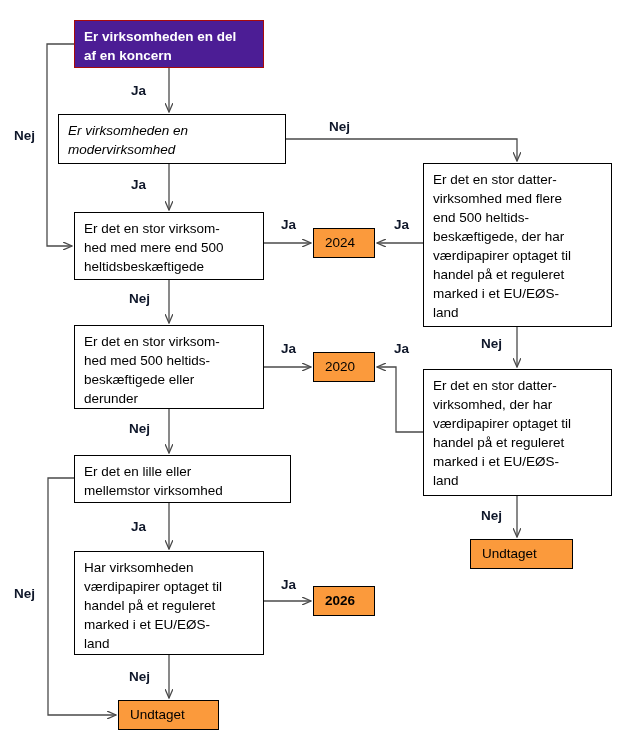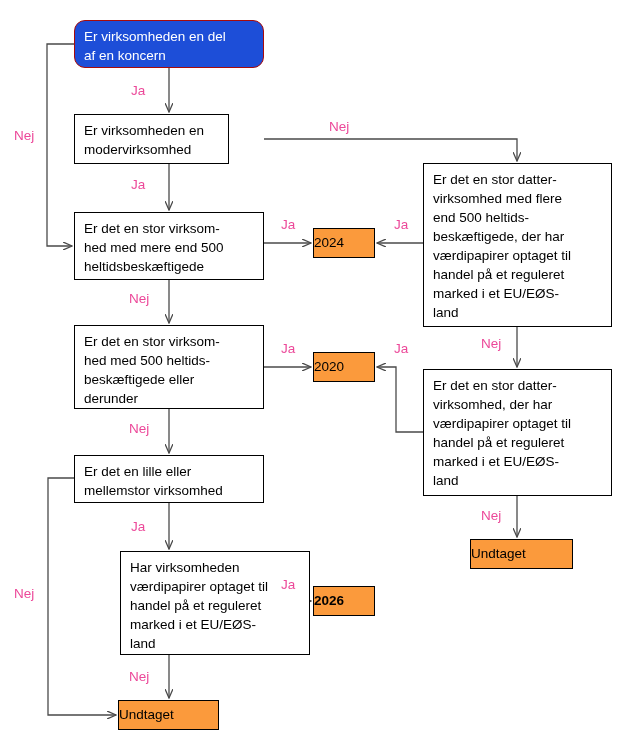--- a/index.html
+++ b/index.html
@@ -30,47 +30,47 @@
     border: 1px solid #000000;
     background: #ffffff;
     color: #000000;
     font-size: 13.5px;
     line-height: 19px;
     padding: 6px 9px 4px 9px;
     white-space: pre-line;
     letter-spacing: 0px;
   }
   .node.red {
-    background: #1d4ed8;
+    background: #4c1d95;
     border-color: #A80A0A;
     color: #ffffff;
-    font-weight: normal;
-    border-radius: 11px;
+    font-weight: bold;
   }
   .node.orange {
     background: #FB9A3C;
     border: 1px solid #000000;
     color: #000000;
     padding: 0;
     display: flex;
     align-items: center;
   }
   .node.orange > .otext {
-    padding-left: 0;
+    padding-left: 11px;
     font-size: 13.5px;
     line-height: 16px;
     text-align: right;
   }
   .edge-label {
     position: absolute;
     font-size: 13.5px;
     line-height: 15px;
-    color: #ec4899;
+    color: #0f172a;
     background: transparent;
     white-space: nowrap;
+    font-weight: bold;
   }
 </style>
 </head>
 <body>
 
 <div id="canvas">
 
   <svg id="wires" viewBox="0 0 633 739" xmlns="http://www.w3.org/2000/svg">
     <defs>
       <marker id="ah" markerWidth="10" markerHeight="8" refX="9" refY="4" orient="auto" markerUnits="userSpaceOnUse">
@@ -109,36 +109,36 @@
 
       <path d="M264,601 L311,601" marker-end="url(#ah)"></path>
 
       <path d="M169,655 L169,698" marker-end="url(#ah)"></path>
     </g>
   </svg>
 
   <div class="node red" style="left: 74px; top: 20px; width: 190px; height: 48px;"><span>Er virksomheden en del
 af en koncern</span></div>
 
-  <div class="node" style="left: 74px; top: 114px; width: 155px; height: 50px;"><span>Er virksomheden en
+  <div class="node" style="left: 58px; top: 114px; width: 228px; height: 50px; font-style: italic;"><span>Er virksomheden en
 modervirksomhed</span></div>
 
   <div class="node" style="left: 74px; top: 212px; width: 190px; height: 68px;"><span>Er det en stor virksom-
 hed med mere end 500
 heltidsbeskæftigede</span></div>
 
   <div class="node" style="left: 74px; top: 325px; width: 190px; height: 84px;"><span>Er det en stor virksom-
 hed med 500 heltids-
 beskæftigede eller
 derunder</span></div>
 
-  <div class="node" style="left: 74px; top: 455px; width: 190px; height: 48px;"><span>Er det en lille eller
+  <div class="node" style="left: 74px; top: 455px; width: 217px; height: 48px;"><span>Er det en lille eller
 mellemstor virksomhed</span></div>
 
-  <div class="node" style="left: 74px; top: 551px; width: 190px; height: 104px; margin-left: 46px;"><span>Har virksomheden
+  <div class="node" style="left: 74px; top: 551px; width: 190px; height: 104px;"><span>Har virksomheden
 værdipapirer optaget til
 handel på et reguleret
 marked i et EU/EØS-
 land</span></div>
 
   <div class="node" style="left: 423px; top: 163px; width: 189px; height: 164px;"><span>Er det en stor datter-
 virksomhed med flere
 end 500 heltids-
 beskæftigede, der har
 værdipapirer optaget til

